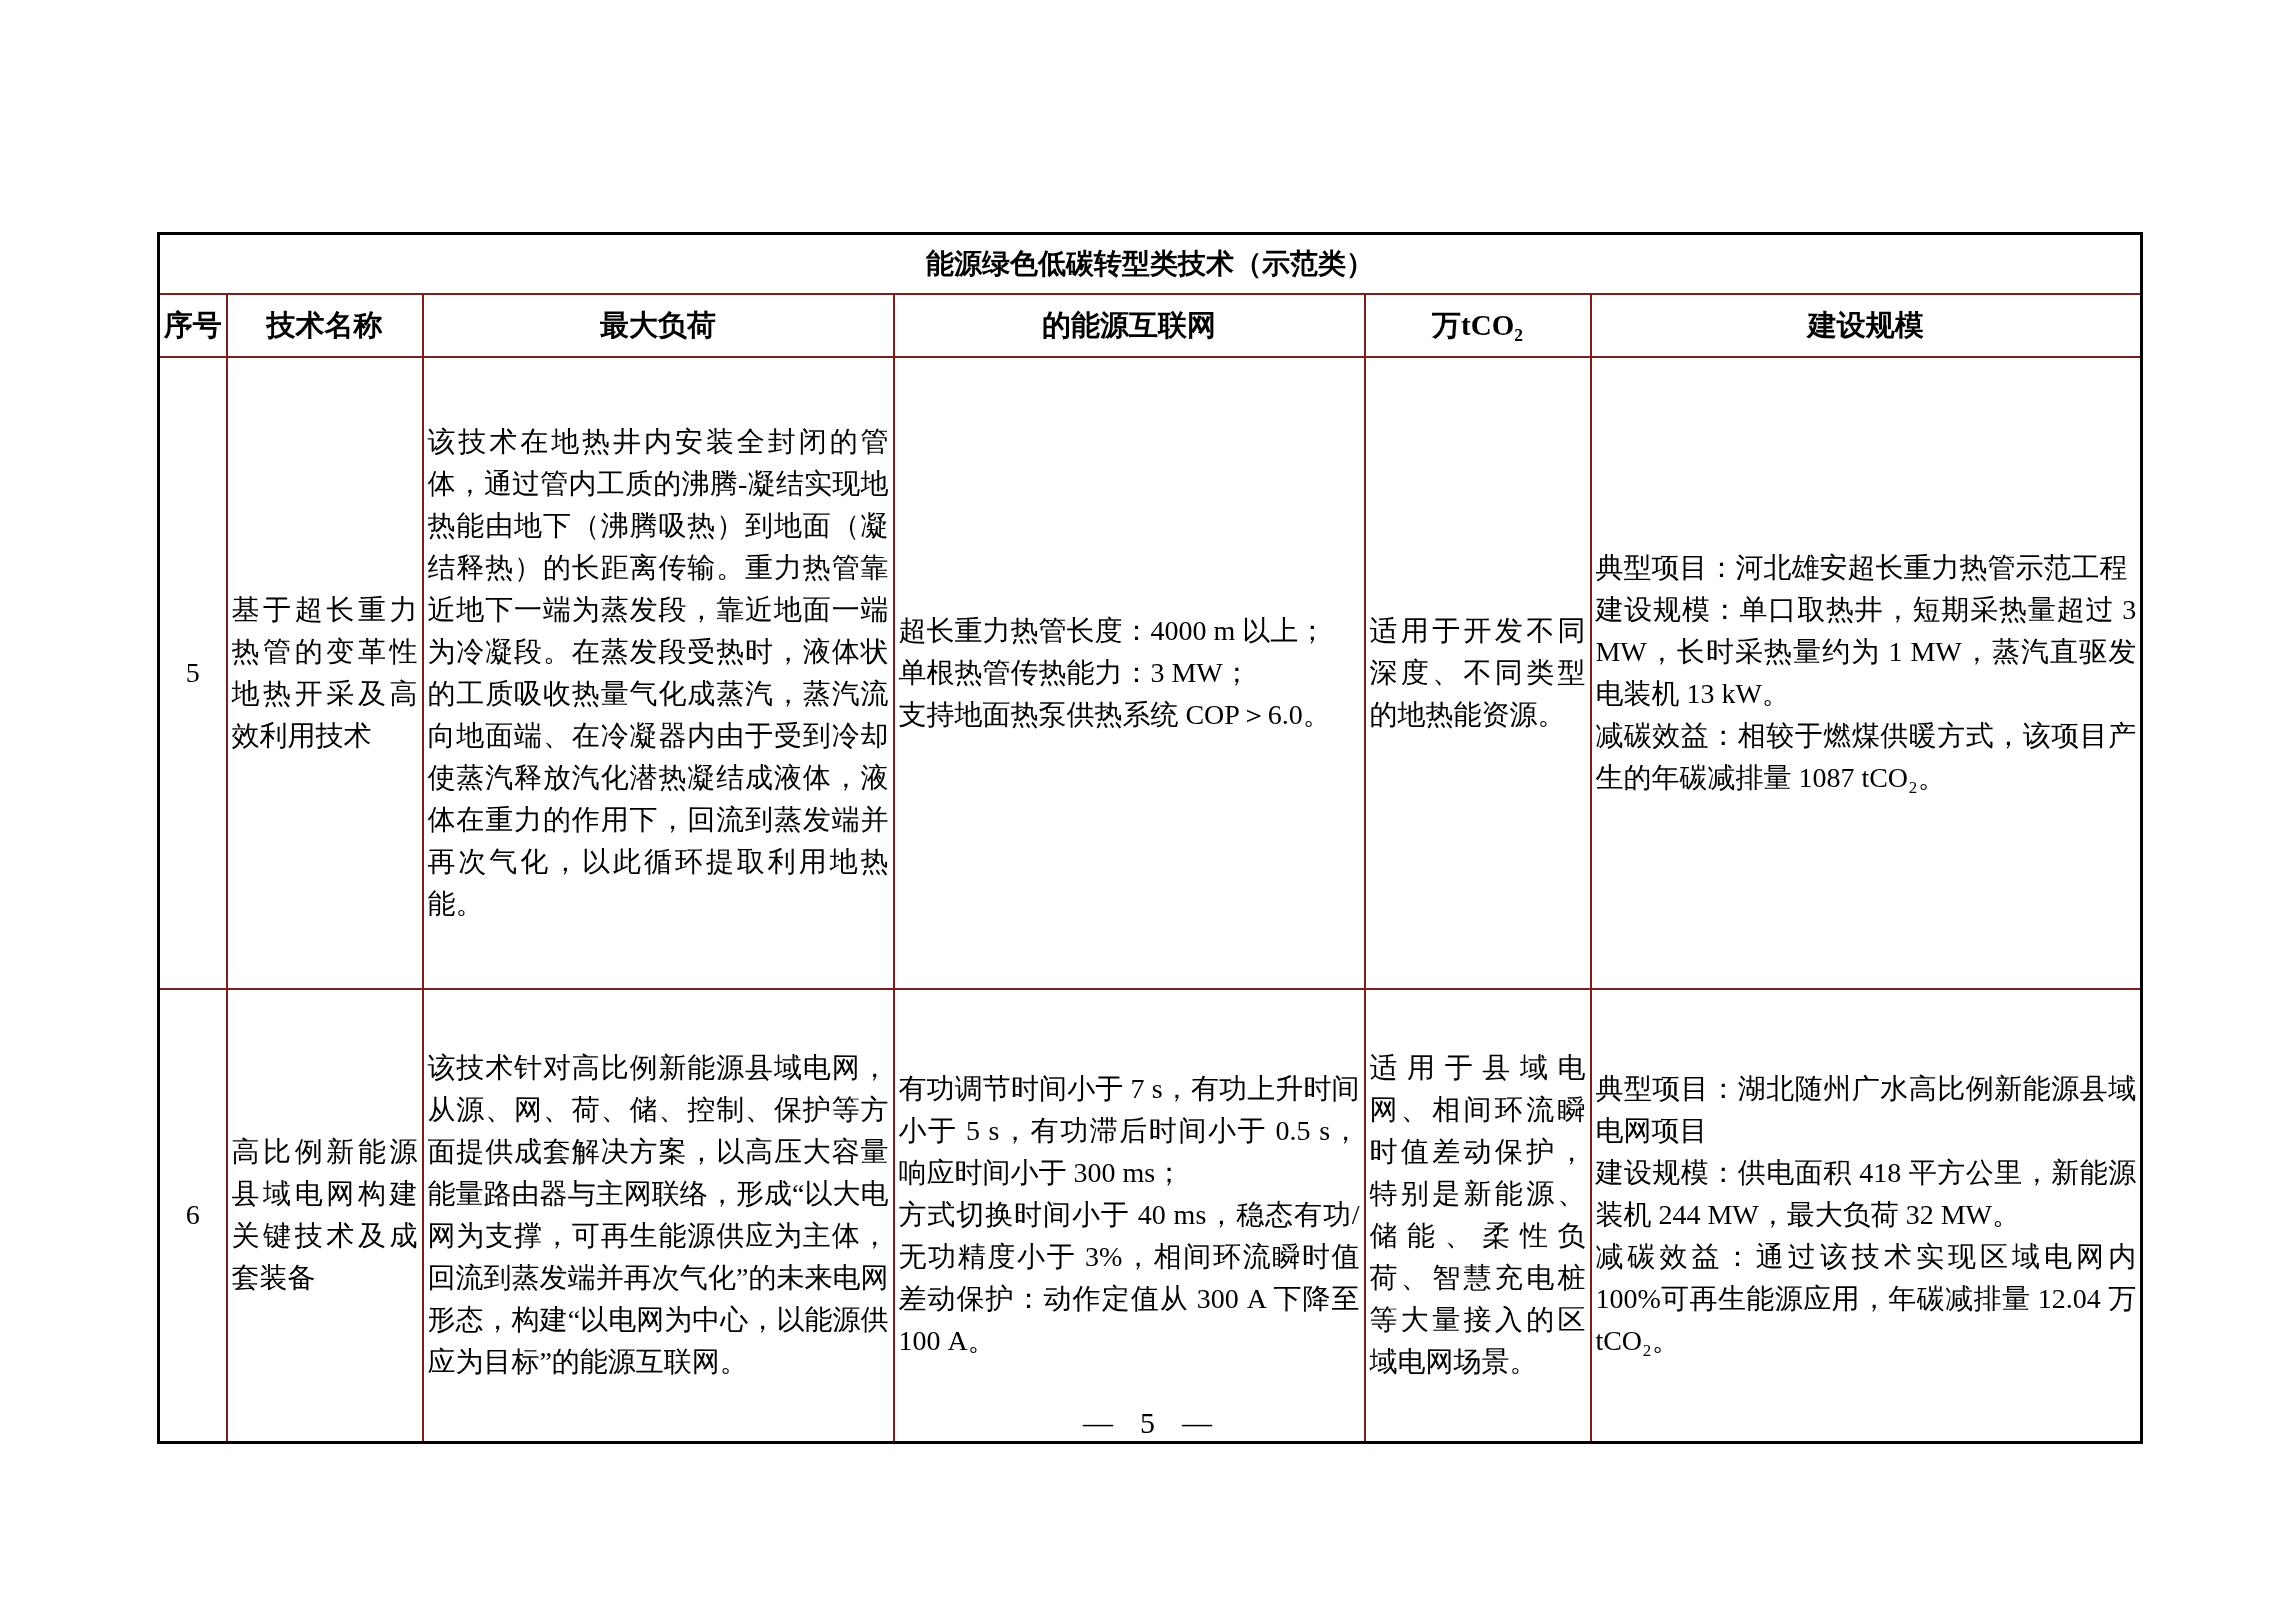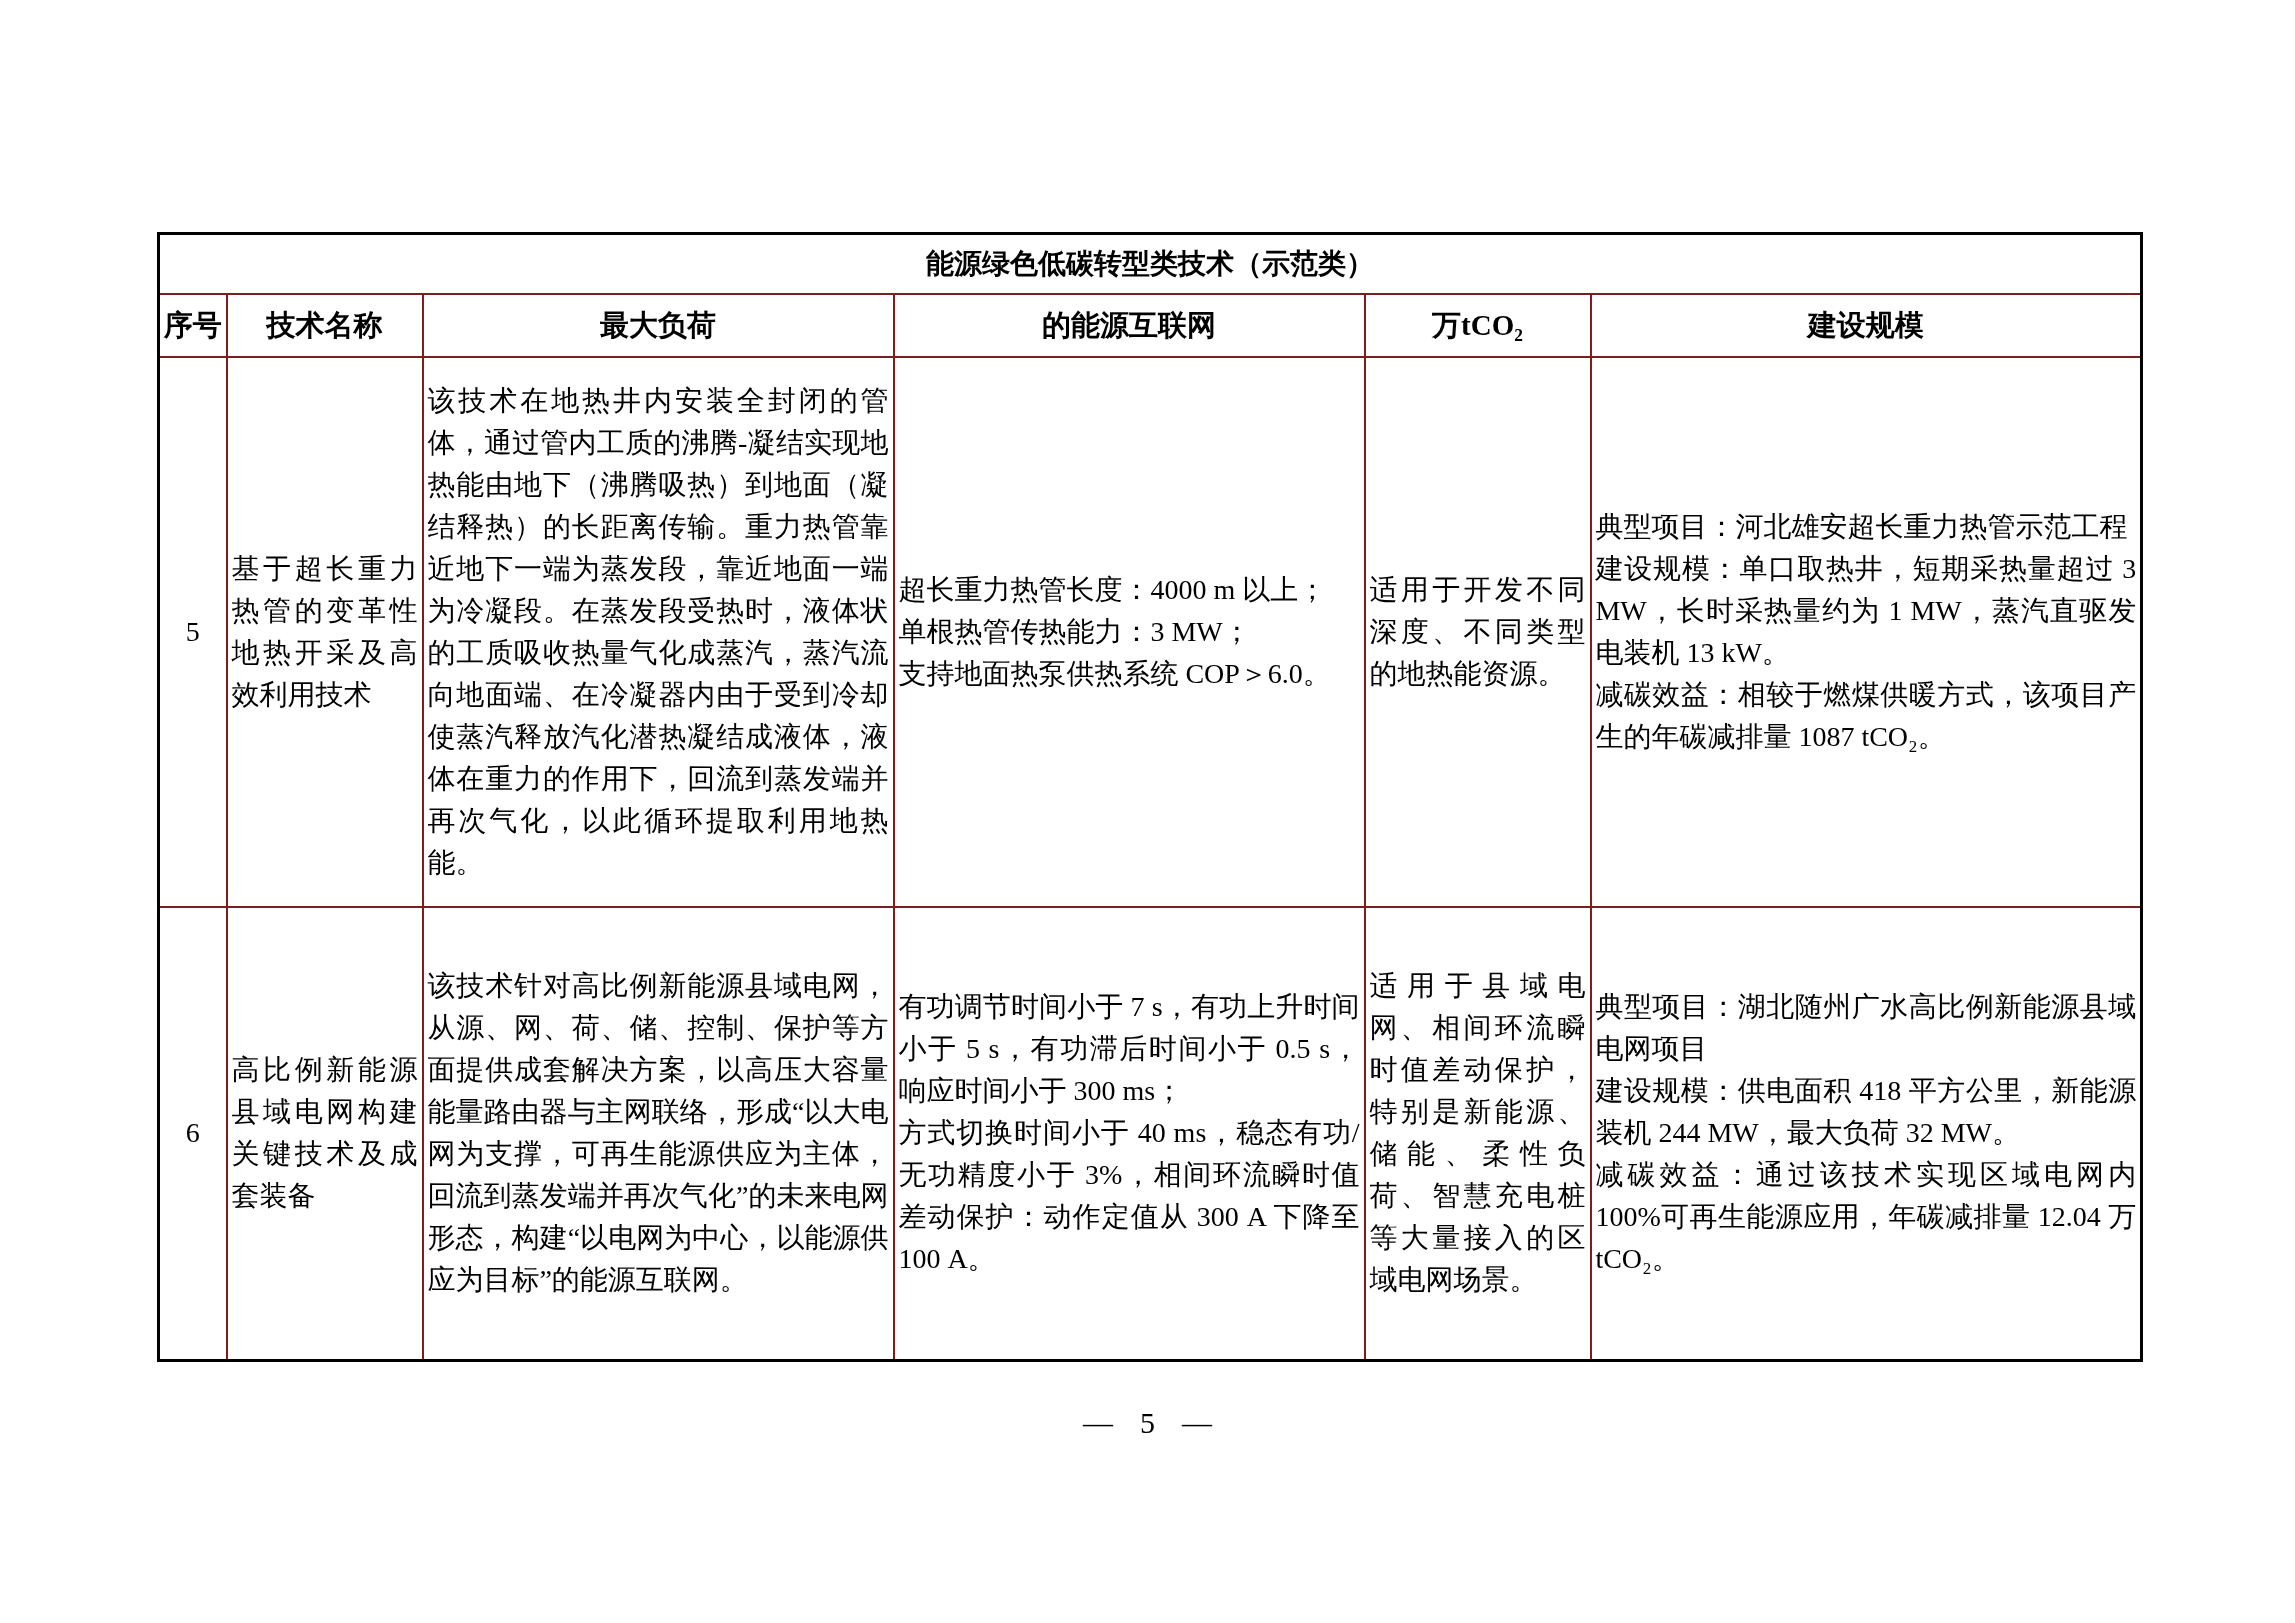--- a/index.html
+++ b/index.html
@@ -40,21 +40,21 @@
     font-size: 30px;
     padding: 0;
   }
   tr.header-row td {
     height: 63px;
     text-align: center;
     font-weight: bold;
     font-size: 29px;
     padding: 0;
   }
-  tr.body-row-5 td { height: 550px; }
+  tr.body-row-5 td { height: 632px; }
   tr.body-row-6 td { height: 454px; }
   td.seq-cell {
     text-align: center;
     font-size: 30px;
     padding: 0;
   }
   td.just {
     text-align: justify;
     text-justify: inter-character;
   }

